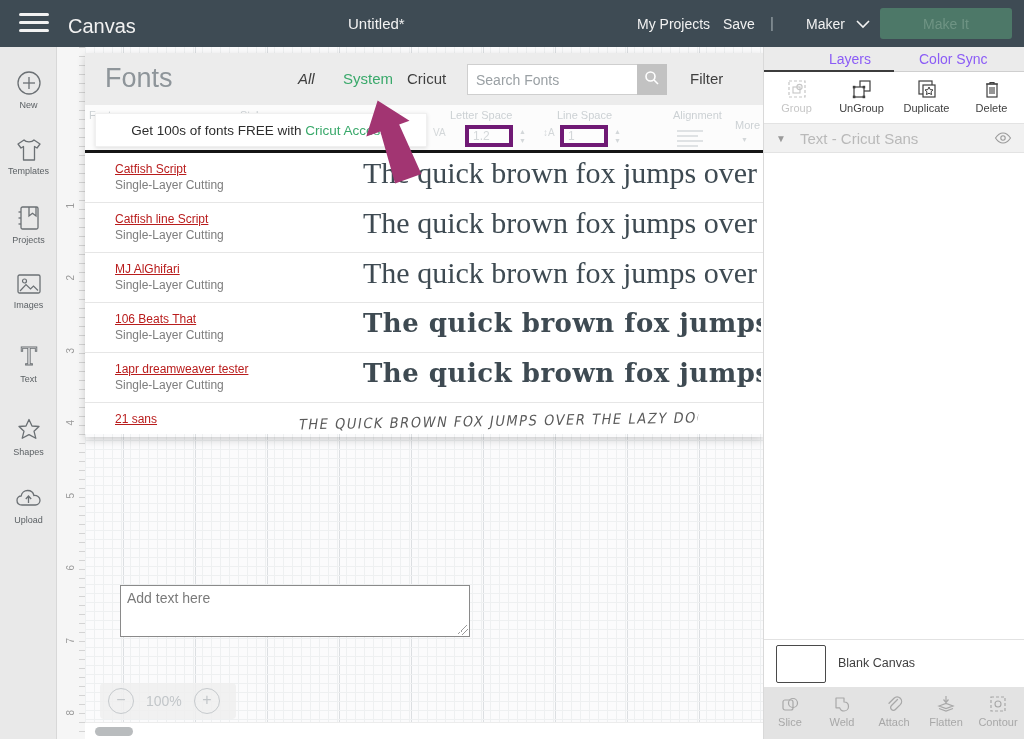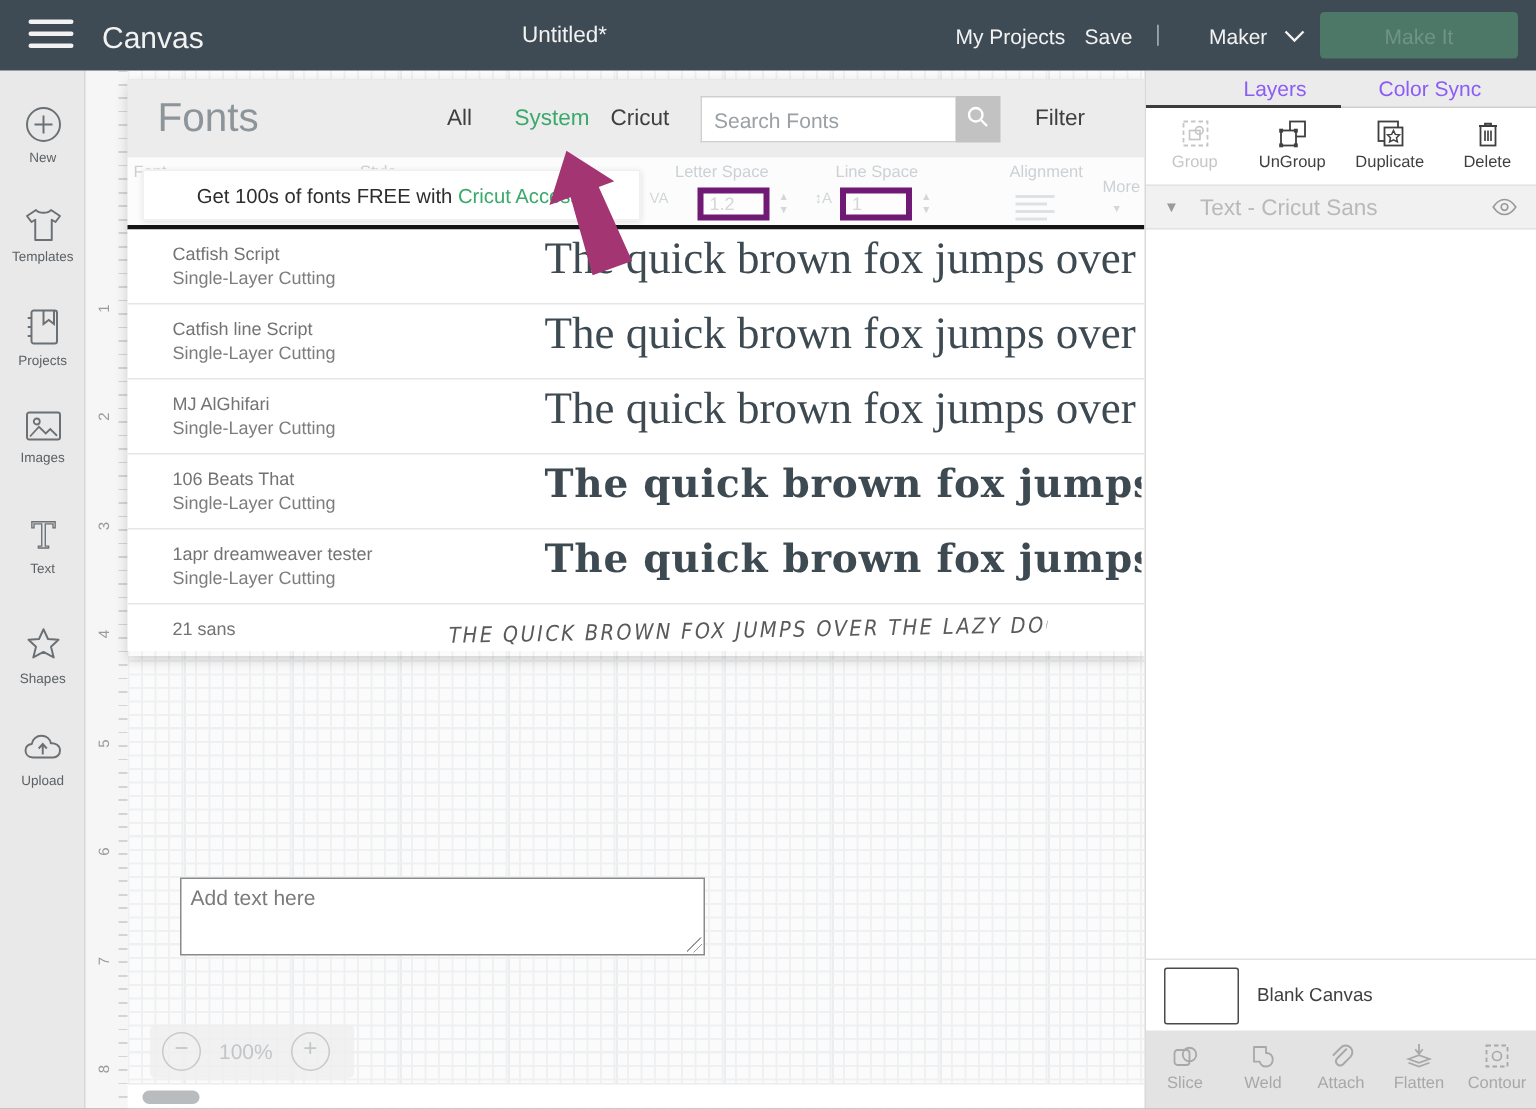--- a/index.html
+++ b/index.html
@@ -60,21 +60,21 @@
   .hscroll { position:absolute; left:85px; top:722px; width:678px; height:17px;
     background:#ffffff; border-top:1px solid #ececec; z-index:3; }
   .hscroll .thumb { position:absolute; left:10px; top:4px; width:38px; height:9px;
     background:#b9bcbe; border-radius:5px; }
   
   .fonts-panel { position:absolute; left:85px; top:53px; width:678px; height:384px; z-index:20;
     box-shadow:0 3px 8px rgba(0,0,0,.18); }
   .fp-header { position:relative; width:678px; height:52px; background:#ececec; }
   .fp-title { position:absolute; left:20px; top:10px; font-size:27px; font-weight:300; color:#8e959a; }
   .fp-tab { position:absolute; top:17px; font-size:15px; color:#3f3f3f; cursor:pointer; }
-  .fp-tab.all { left:213px; }
+  .fp-tab.all { left:213px;font-style:italic; }
   .fp-tab.system { left:258px; color:#3aa96b; }
   .fp-tab.cricut { left:322px; }
   .fp-search { position:absolute; left:382px; top:11px; width:170px; height:31px;
     border:1px solid #cfcfcf; border-right:none; padding:0 8px; font-size:14px; color:#444;
     font-family:"Liberation Sans", sans-serif; }
   .fp-search::placeholder { color:#9aa0a4; }
   .fp-search-btn { position:absolute; left:552px; top:11px; width:30px; height:31px;
     background:#c2c2c2; border:none; cursor:pointer; }
   .fp-filter { position:absolute; left:605px; top:17px; font-size:15px; color:#3f3f3f; cursor:pointer; }
   
@@ -89,21 +89,21 @@
   .align-lines div { height:2px; background:#dfe2e4; margin-bottom:3px; }
   .align-lines div:nth-child(2){ width:80%; } .align-lines div:nth-child(4){ width:80%; }
   .banner { position:absolute; left:10px; top:8px; width:332px; height:34px; background:#ffffff;
     border:1px solid #f0f0f0; box-shadow:0 1px 4px rgba(0,0,0,.12); z-index:3;
     display:flex; align-items:center; justify-content:center; font-size:13.5px; color:#2d2d2d; white-space:pre; }
   .banner .green { color:#3aa96b; }
   .arrow-svg { position:absolute; left:262px; top:-15px; z-index:6; pointer-events:none; }
   
   .fp-list { position:relative; width:678px; height:281px; background:#fff; overflow:hidden; }
   .font-row { position:relative; width:678px; height:50px; border-bottom:1px solid #e6e6e6; cursor:pointer; }
-  .font-row .fname { position:absolute; left:30px; top:9px; font-size:12px; color:#737373; }
+  .font-row .fname { position:absolute; left:30px; top:9px; font-size:12px; color:#b91c1c;text-decoration:underline; }
   .font-row .ftype { position:absolute; left:30px; top:25px; font-size:12px; color:#7d7d7d; }
   .font-row .fprev { position:absolute; left:278px; top:3px; width:398px; height:45px;
     overflow:hidden; white-space:nowrap; color:#3e4a52; }
   .preview-serif .fprev { font-family:"Liberation Serif", serif; font-size:30px; }
   .preview-slab .fprev { font-family:"DejaVu Serif", serif; font-size:26px; font-weight:700; letter-spacing:.5px; top:5px; }
   .preview-hand .fprev { left:212px; top:10px; font-family:"DejaVu Sans", sans-serif; font-size:14.5px;
     color:#5a5a5a; transform:skewX(-10deg) rotate(-1deg); letter-spacing:1.5px; font-stretch:condensed; }
   
   .rpanel { position:absolute; left:763px; top:47px; width:261px; height:692px; background:#fff;
     border-left:1px solid #d9d9d9; z-index:25; }

